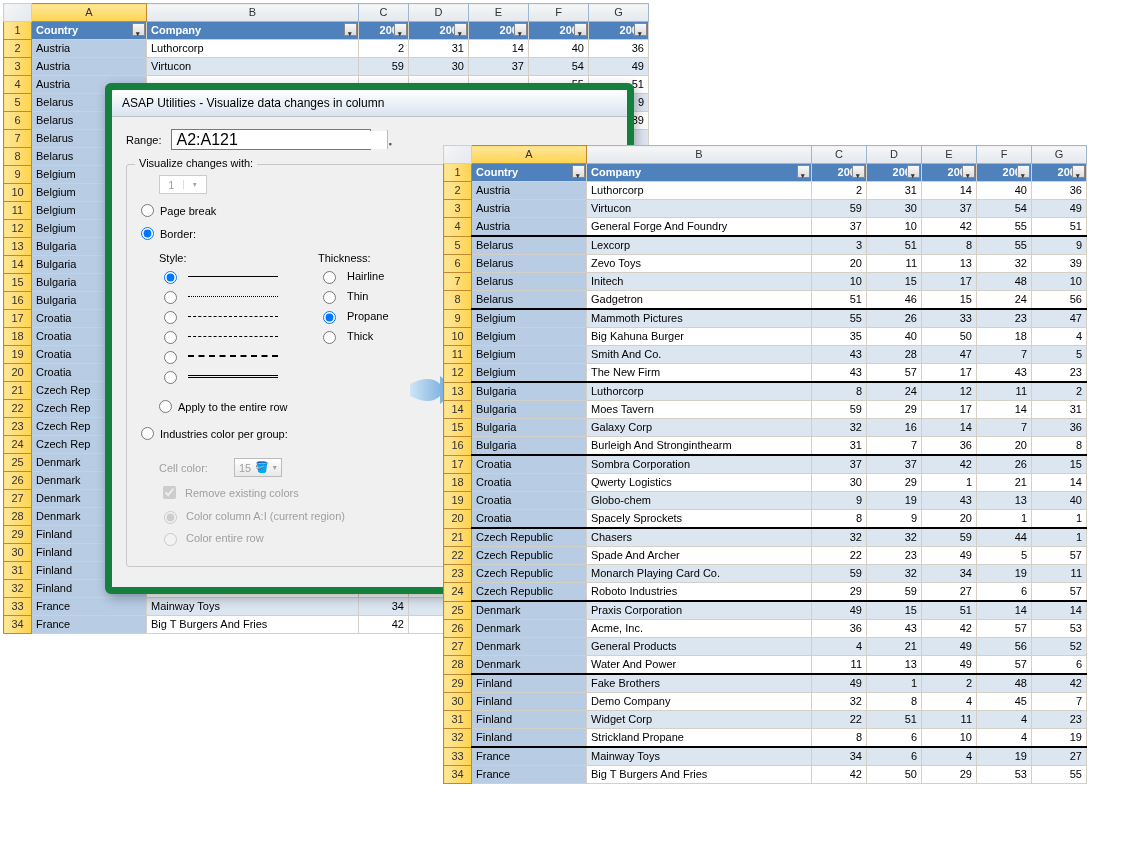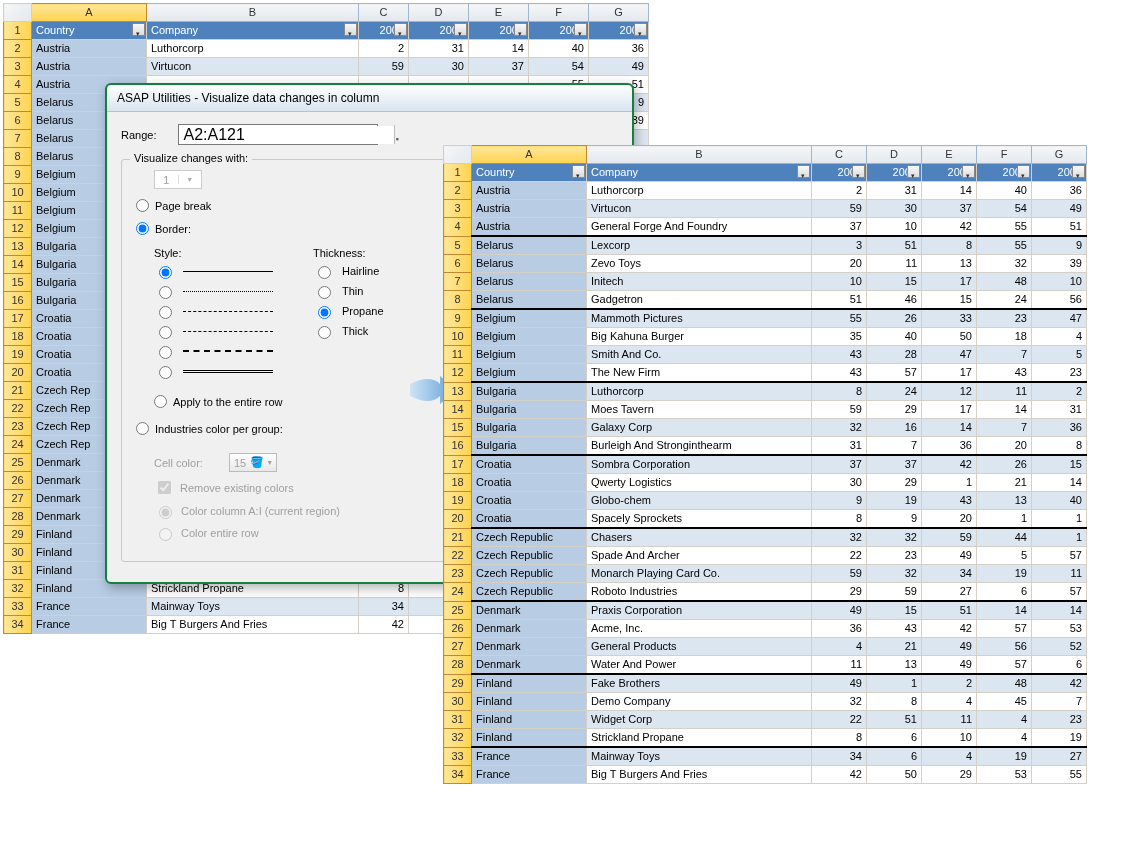--- a/index.html
+++ b/index.html
@@ -45,21 +45,21 @@
     width: 28px;
     border: 1px solid #9eb6ce;
   }
   .sheet th.rowhdr.sel {
     background: linear-gradient(to right, #ffe79c, #ffd34e);
     border-color: #c28a30;
   }
   .sheet td.hcell {
     background: #4f81bd;
     color: #fff;
-    font-weight: normal;
+    font-weight: bold;
     position: relative;
   }
   .sheet td.data {
     background: #fff;
     color: #000;
   }
   .sheet td.data.band {
     background: #dce6f1;
   }
   .sheet td.num { text-align: right; }
@@ -83,35 +83,35 @@
     background: linear-gradient(135deg, #f5f6f7, #e4e8ed);
     border: 1px solid #9eb6ce;
     width: 28px;
   }
   
   .dialog {
     position: absolute;
     left: 105px; top: 83px;
     width: 529px;
     background: #f0f0f0;
-    border: 2px solid #15803d;
+    border: 7px solid #15803d;
     border-radius: 6px;
     box-shadow: 2px 4px 12px rgba(0,0,0,0.3);
     font-size: 11px;
   }
   .dialog-title {
     background: linear-gradient(#ffffff, #d8e4f0);
     padding: 6px 10px;
     font-size: 12px;
     color: #000;
     border-bottom: 1px solid #c0c0c0;
     border-radius: 6px 6px 0 0;
   }
   .dialog-body { padding: 12px 14px 20px 14px; }
-  .range-row { display: flex; align-items: center; gap: 22px; margin-bottom: 14px; }
+  .range-row { display: flex; align-items: center; gap: 10px; margin-bottom: 14px; }
   .range-input {
     display: flex; align-items: center;
     background: #fff; border: 1px solid #7a7a7a;
     width: 200px; height: 21px;
   }
   .range-input input {
     border: none; outline: none; flex: 1;
     font-size: 16px; padding: 0 4px;
   }
   .range-input .picker {

